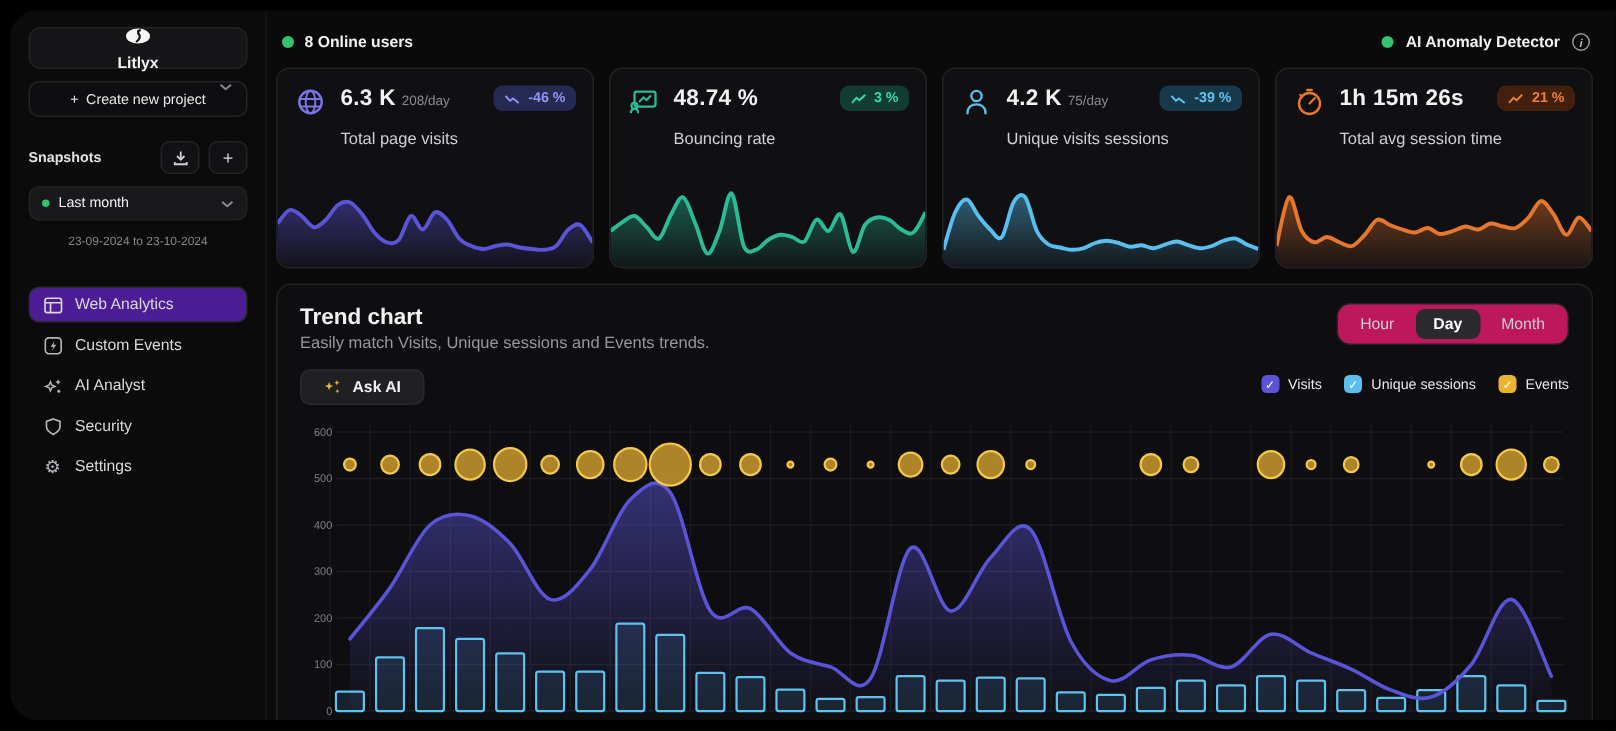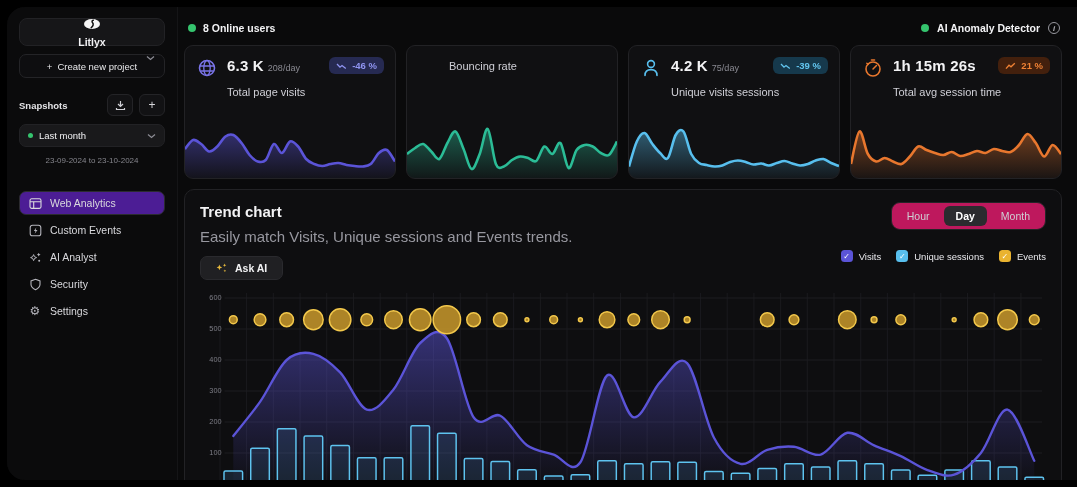--- a/index.html
+++ b/index.html
@@ -49,21 +49,21 @@
   .card-label { font-size:11px; color:#cfcfd6; margin:3px 0 0 31px; }
   .badge { margin-left:auto; display:flex; align-items:center; gap:5px; font-size:9.5px; font-weight:bold;
     padding:3px 7px; border-radius:6px; }
   .spark { position:absolute; left:0; right:0; bottom:0; height:62px; }
   .spark svg { display:block; width:100%; height:100%; }
 
   
   .trend-card { position:relative; margin-top:10px; height:312px; background:#0e0e10;
     border:1px solid #222225; border-radius:10px; padding:13px 15px 0; }
   .trend-title { font-size:15px; font-weight:bold; }
-  .trend-sub { font-size:15px; color:#97979f; margin-top:8px; }
+  .trend-sub { font-size:11px; color:#97979f; margin-top:3px; }
   .seg { position:absolute; right:15px; top:12px; display:flex; gap:2px; background:#be185d;
     border:1px solid #242427; border-radius:9px; padding:3px; }
   .seg-btn { font-size:10.5px; color:#cfcfd4; padding:4px 12px; border-radius:6px; cursor:pointer; }
   .seg-btn.active { background:#2b2b2f; color:#fff; font-weight:bold; }
   .askai { margin-top:11px; display:inline-flex; align-items:center; gap:7px; background:#202023;
     border:1px solid #2a2a2e; border-radius:7px; padding:5px 15px; font-size:10.5px; font-weight:bold; cursor:pointer; }
   .legend { position:absolute; right:15px; top:60px; display:flex; gap:15px; }
   .leg-item { display:flex; align-items:center; gap:6px; font-size:9.5px; color:#e8e8ec; cursor:pointer; }
   .leg-box { width:12px; height:12px; border-radius:3.5px; display:flex; align-items:center; justify-content:center;
     font-size:8px; color:#fff; }
@@ -208,20 +208,37 @@
                   <stop offset="1" stop-color="#5b54d8" stop-opacity="0.05"></stop>
                 </linearGradient>
               </defs>
               <path d="M 0.0 33.0 C 1.4 31.5, 5.4 24.8, 8.2 24.0 C 10.9 23.2, 13.6 26.1, 16.3 28.0 C 19.0 29.9, 21.7 35.1, 24.5 35.5 C 27.2 35.9, 29.9 33.0, 32.6 30.5 C 35.3 28.0, 38.1 22.4, 40.8 20.5 C 43.5 18.6, 46.2 17.9, 48.9 19.0 C 51.6 20.1, 54.4 23.7, 57.1 27.0 C 59.8 30.3, 62.5 35.9, 65.2 39.0 C 67.9 42.1, 70.7 44.7, 73.4 45.5 C 76.1 46.3, 78.8 46.9, 81.5 44.0 C 84.3 41.1, 87.0 29.2, 89.7 28.0 C 92.4 26.8, 95.1 37.4, 97.8 37.0 C 100.6 36.6, 103.3 26.6, 106.0 25.5 C 108.7 24.4, 111.4 27.6, 114.2 30.5 C 116.9 33.4, 119.6 40.1, 122.3 43.0 C 125.0 45.9, 127.7 46.8, 130.5 48.0 C 133.2 49.2, 135.9 50.0, 138.6 50.0 C 141.3 50.0, 144.1 48.5, 146.8 48.0 C 149.5 47.5, 152.2 46.8, 154.9 47.0 C 157.6 47.2, 160.4 48.5, 163.1 49.0 C 165.8 49.5, 168.5 49.8, 171.2 50.0 C 173.9 50.3, 176.7 50.8, 179.4 50.5 C 182.1 50.2, 184.8 50.3, 187.5 48.0 C 190.3 45.8, 193.0 39.3, 195.7 37.0 C 198.4 34.7, 201.1 32.6, 203.8 34.0 C 206.6 35.4, 210.6 43.6, 212.0 45.5 L 212 62 L 0 62 Z" fill="url(#sg1)"></path>
               <path d="M 0.0 33.0 C 1.4 31.5, 5.4 24.8, 8.2 24.0 C 10.9 23.2, 13.6 26.1, 16.3 28.0 C 19.0 29.9, 21.7 35.1, 24.5 35.5 C 27.2 35.9, 29.9 33.0, 32.6 30.5 C 35.3 28.0, 38.1 22.4, 40.8 20.5 C 43.5 18.6, 46.2 17.9, 48.9 19.0 C 51.6 20.1, 54.4 23.7, 57.1 27.0 C 59.8 30.3, 62.5 35.9, 65.2 39.0 C 67.9 42.1, 70.7 44.7, 73.4 45.5 C 76.1 46.3, 78.8 46.9, 81.5 44.0 C 84.3 41.1, 87.0 29.2, 89.7 28.0 C 92.4 26.8, 95.1 37.4, 97.8 37.0 C 100.6 36.6, 103.3 26.6, 106.0 25.5 C 108.7 24.4, 111.4 27.6, 114.2 30.5 C 116.9 33.4, 119.6 40.1, 122.3 43.0 C 125.0 45.9, 127.7 46.8, 130.5 48.0 C 133.2 49.2, 135.9 50.0, 138.6 50.0 C 141.3 50.0, 144.1 48.5, 146.8 48.0 C 149.5 47.5, 152.2 46.8, 154.9 47.0 C 157.6 47.2, 160.4 48.5, 163.1 49.0 C 165.8 49.5, 168.5 49.8, 171.2 50.0 C 173.9 50.3, 176.7 50.8, 179.4 50.5 C 182.1 50.2, 184.8 50.3, 187.5 48.0 C 190.3 45.8, 193.0 39.3, 195.7 37.0 C 198.4 34.7, 201.1 32.6, 203.8 34.0 C 206.6 35.4, 210.6 43.6, 212.0 45.5" fill="none" stroke="#5b54d8" stroke-width="2.6" stroke-linejoin="round"></path>
             </svg>
           </div>
       </div>
 
       <div class="card">
+        <div class="card-top">
+          <span>
+            <svg width="22" height="22" viewBox="0 0 22 22">
+                <rect x="5" y="4" width="14" height="10" rx="1.5" fill="none" stroke="#2bbc96" stroke-width="1.5"></rect>
+                <polyline points="8,11 11,8 13,9.7 16,6.6" fill="none" stroke="#2bbc96" stroke-width="1.4"></polyline>
+                <circle cx="5" cy="13.5" r="2" fill="none" stroke="#2bbc96" stroke-width="1.4"></circle>
+                <path d="M2.6 18.5 C2.6 16.3 4 15.6 5 15.6 C6 15.6 7.4 16.3 7.4 18.5" fill="none" stroke="#2bbc96" stroke-width="1.4"></path>
+              </svg>
+          </span>
+          <span><span class="big-val">48.74 %</span></span>
+          <span class="badge" style="background:#113c2f;color:#35d9a4">
+            <svg width="11" height="8">
+                <polyline points="1,6.6 4,3.2 6,4.8 9.8,1.2" fill="none" stroke="#35d9a4" stroke-width="1.3"></polyline>
+              </svg>
+            <span>3 %</span>
+          </span>
+        </div>
         <div class="card-label">Bouncing rate</div>
         <div class="spark">
             <svg viewBox="0 0 212 62" preserveAspectRatio="none">
               <defs>
                 <linearGradient id="sg2" x1="0" y1="0" x2="0" y2="1">
                   <stop offset="0" stop-color="#2bbc96" stop-opacity="0.45"></stop>
                   <stop offset="1" stop-color="#2bbc96" stop-opacity="0.05"></stop>
                 </linearGradient>
               </defs>
               <path d="M 0.0 38.0 C 1.4 37.0, 5.4 33.7, 8.2 32.0 C 10.9 30.3, 13.6 27.4, 16.3 28.0 C 19.0 28.6, 21.7 33.0, 24.5 35.5 C 27.2 38.0, 29.9 44.4, 32.6 43.0 C 35.3 41.6, 38.1 31.6, 40.8 27.0 C 43.5 22.4, 46.2 14.5, 48.9 15.5 C 51.6 16.5, 54.4 26.8, 57.1 33.0 C 59.8 39.3, 62.5 52.2, 65.2 53.0 C 67.9 53.8, 70.7 44.7, 73.4 38.0 C 76.1 31.3, 78.8 11.3, 81.5 13.0 C 84.3 14.7, 87.0 41.8, 89.7 48.0 C 92.4 54.3, 95.1 51.2, 97.8 50.5 C 100.6 49.8, 103.3 45.7, 106.0 44.0 C 108.7 42.3, 111.4 40.8, 114.2 40.5 C 116.9 40.2, 119.6 41.3, 122.3 42.0 C 125.0 42.8, 127.7 46.9, 130.5 45.0 C 133.2 43.1, 135.9 31.7, 138.6 30.5 C 141.3 29.3, 144.1 38.6, 146.8 38.0 C 149.5 37.4, 152.2 24.7, 154.9 27.0 C 157.6 29.3, 160.4 50.8, 163.1 52.0 C 165.8 53.2, 168.5 37.8, 171.2 34.0 C 173.9 30.2, 176.7 29.6, 179.4 29.0 C 182.1 28.4, 184.8 29.2, 187.5 30.5 C 190.3 31.8, 193.0 35.6, 195.7 37.0 C 198.4 38.4, 201.1 40.9, 203.8 39.0 C 206.6 37.1, 210.6 27.8, 212.0 25.5 L 212 62 L 0 62 Z" fill="url(#sg2)"></path>

